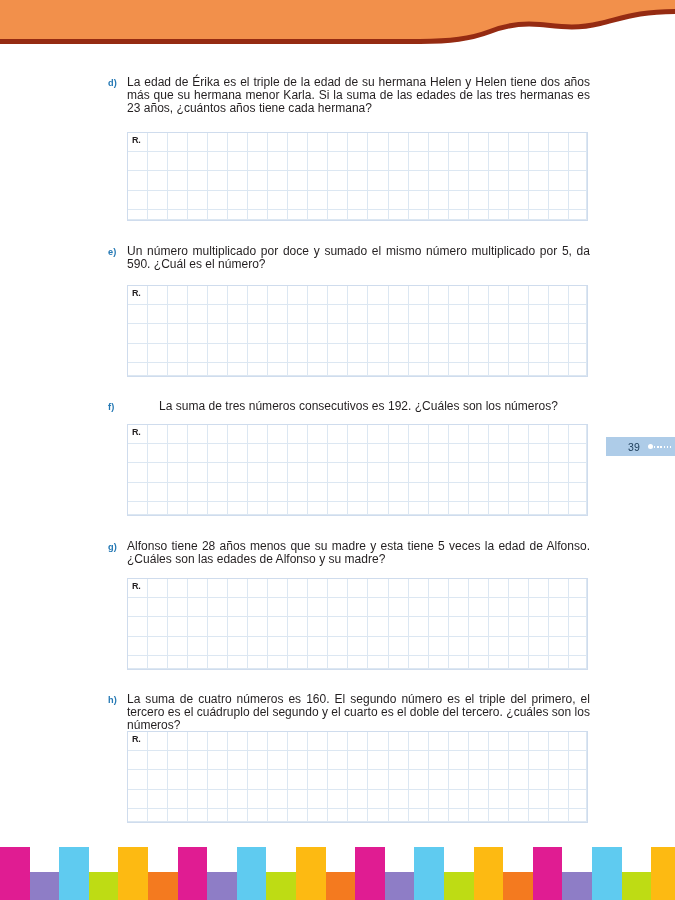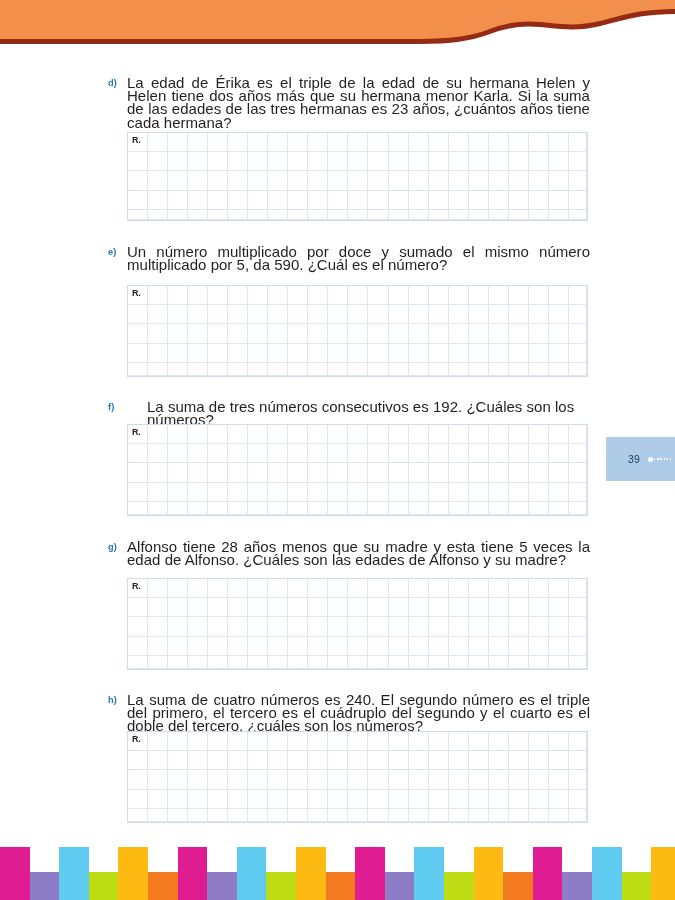--- a/index.html
+++ b/index.html
@@ -51,27 +51,27 @@
     font-weight: bold;
     font-size: 9.2px;
     width: 19px;
     flex: 0 0 19px;
     line-height: 13.2px;
     padding-top: 0.5px;
     letter-spacing: 0.1px;
   }
   .ex-text {
     flex: 1 1 auto;
-    font-size: 15px;
+    font-size: 12px;
     line-height: 13.2px;
     color: #231f20;
     text-align: justify;
     letter-spacing: 0.02px;
   }
-  .ex-text.nojust { text-align: left; margin-left: 20px; }
+  .ex-text.nojust { text-align: center; }
 
   
   .grid-box {
     position: absolute;
     left: 127px;
     width: 461px;
     box-sizing: border-box;
     border: 1px solid #cfdced;
     background:
       repeating-linear-gradient(to right,
@@ -91,21 +91,21 @@
     font-family: "Liberation Sans", sans-serif;
     letter-spacing: -0.2px;
   }
 
   
   .page-badge {
     position: absolute;
     left: 606px;
     top: 437px;
     width: 69px;
-    height: 44px;
+    height: 19px;
     background: #aecce8;
     display: flex;
     align-items: center;
   }
   .page-badge .num {
     font-size: 10.5px;
     color: #20415e;
     margin-left: 22px;
     letter-spacing: 0.2px;
   }
@@ -187,21 +187,21 @@
       <span class="ex-text">Alfonso tiene 28 años menos que su madre y esta tiene 5 veces la edad de Alfonso. ¿Cuáles son las edades de Alfonso y su madre?</span>
     </div>
   </div>
   <div class="grid-box" style="top:578px; height:92px;">
     <span class="r-label">R.</span>
   </div>
 
   <div class="exercise" style="top:693px;">
     <div class="ex-head">
       <span class="ex-marker">h)</span>
-      <span class="ex-text">La suma de cuatro números es 240. El segundo número es el triple del primero, el tercero es el cuádruplo del segundo y el cuarto es el doble del tercero. ¿cuáles son los números?</span>
+      <span class="ex-text">La suma de cuatro números es 160. El segundo número es el triple del primero, el tercero es el cuádruplo del segundo y el cuarto es el doble del tercero. ¿cuáles son los números?</span>
     </div>
   </div>
   <div class="grid-box" style="top:731px; height:92px;">
     <span class="r-label">R.</span>
   </div>
 
   <div class="page-badge">
     <span class="num">39</span>
     <span class="dot"></span>
     <span class="dotted"></span>

